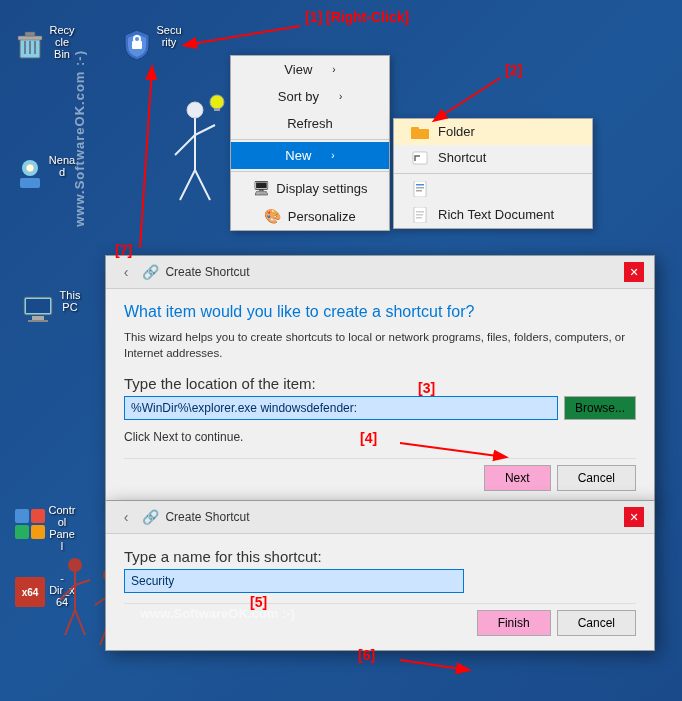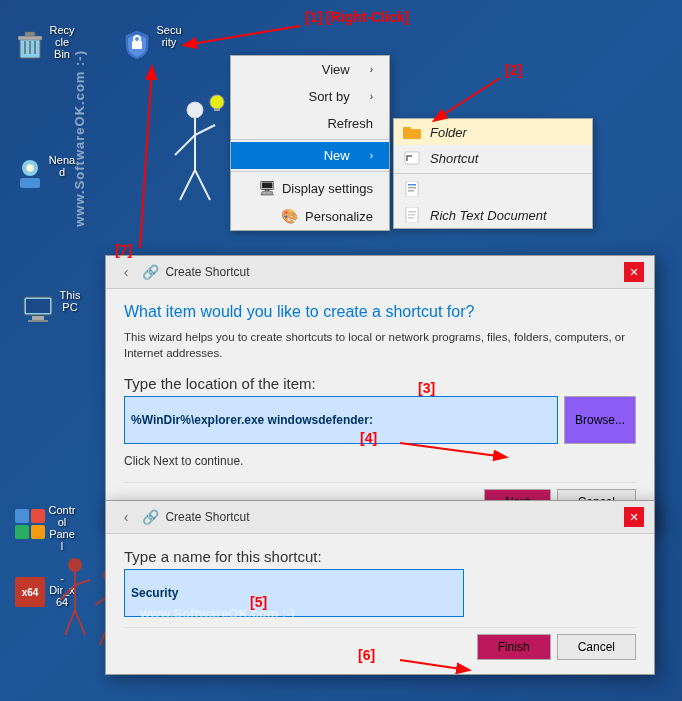--- a/index.html
+++ b/index.html
@@ -71,50 +71,49 @@
       min-width: 160px;
       z-index: 10;
     }
     .context-menu-item {
       padding: 6px 16px;
       font-size: 13px;
       color: #222;
       cursor: pointer;
       display: flex;
       align-items: center;
-      justify-content: flex-end;
+      justify-content: center;
       white-space: nowrap;
     }
     .context-menu-separator {
       border-top: 1px solid #ccc;
       margin: 2px 0;
     }
     .context-menu-item .arrow { font-size: 10px; margin-left: 20px; }
 
     
     .submenu {
       position: absolute;
       top: 55px;
       left: 380px;
       background: #f0f0f0;
       border: 1px solid #aaa;
       box-shadow: 2px 2px 8px rgba(0,0,0,0.3);
       min-width: 200px;
       z-index: 11;
     }
     .submenu-item {
-      padding: 5px 8px;
+      padding: 5px 16px;
       font-size: 13px;
       color: #222;
       cursor: pointer;
       display: flex;
-      align-items: center;
+      align-items: flex-start;
       gap: 8px;
       white-space: nowrap;
-      font-style: italic;
     }
     .submenu-item.highlighted { background: #fff3cd; }
     .submenu-item .item-icon {
       width: 20px;
       height: 16px;
       display: inline-flex;
       align-items: center;
       justify-content: center;
     }
 
@@ -186,35 +185,34 @@
       margin-bottom: 4px;
     }
     .dialog-input-row {
       display: flex;
       gap: 6px;
       margin-bottom: 10px;
     }
     .dialog-input {
       flex: 1;
       border: 1px solid #0078d7;
-      padding: 16px 6px;
+      padding: 4px 6px;
       font-size: 12px;
       background: white;
       color: #333;
       outline: none;
-      font-weight: bold;
     }
     .dialog-input.highlighted {
       background: #cce4ff;
       color: #003366;
     }
     .browse-btn {
       padding: 4px 10px;
       font-size: 12px;
-      background: #8b5cf6;
+      background: #15803d;
       border: 1px solid #aaa;
       cursor: pointer;
     }
     .dialog-hint {
       font-size: 12px;
       color: #333;
       margin-bottom: 14px;
     }
     .dialog-footer {
       display: flex;
@@ -223,21 +221,21 @@
       padding-top: 6px;
       border-top: 1px solid #ddd;
     }
     .dialog-btn {
       padding: 5px 20px;
       font-size: 12px;
       border: 1px solid #aaa;
       cursor: pointer;
     }
     .dialog-btn.primary {
-      background: #be185d;
+      background: #f9a8d4;
       margin-left: 31px;
     }
     .dialog-btn.secondary {
       background: #e8e8e8;
     }
 
     
     .annotations-svg {
       position: absolute;
       top: 0; left: 0;

